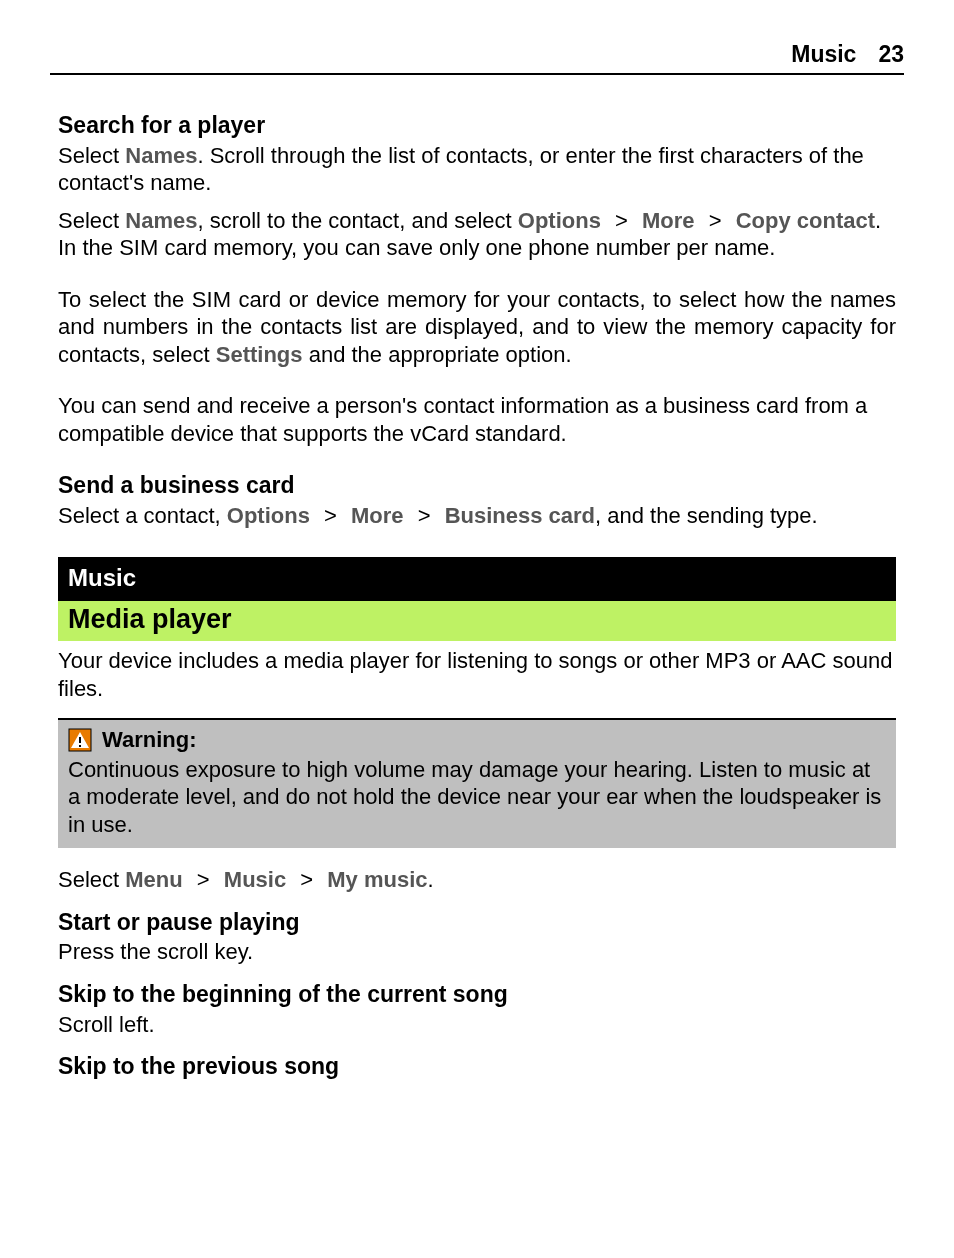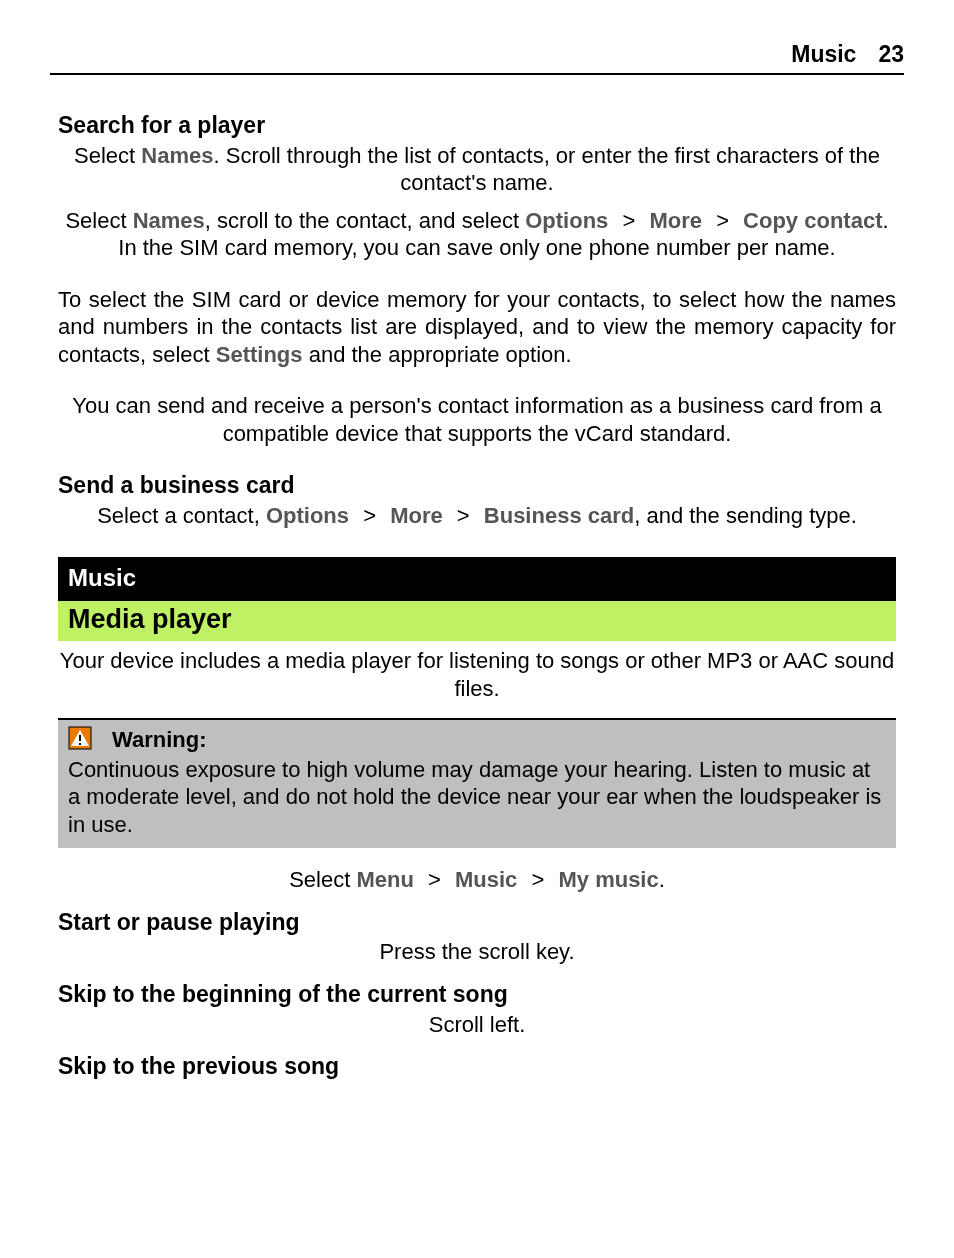--- a/index.html
+++ b/index.html
@@ -27,21 +27,21 @@
   .content { padding: 0 8px; }
   .section-head {
     font-weight: 700;
     font-size: 23px;
     margin-top: 14px;
   }
   .para {
     font-size: 22px;
     margin-top: 2px;
     margin-bottom: 10px;
-    text-align: center;
+    text-align: left;
   }
   .spaced { margin-top: 24px; margin-bottom: 24px; }
   .ui-label { font-weight: 700; color: #555; }
   .ui-sep { padding: 0 4px; }
   .chapter-bar {
     background: #000;
     color: #fff;
     font-weight: 700;
     font-size: 24px;
     padding: 6px 10px 8px 10px;
@@ -56,22 +56,22 @@
   }
   .warning-box {
     background: #bfbfbf;
     border-top: 2px solid #000;
     padding: 6px 10px 10px 10px;
     margin-top: 16px;
     margin-bottom: 18px;
   }
   .warning-head {
     display: flex;
-    align-items: flex-start;
-    gap: 20px;
+    align-items: center;
+    gap: 10px;
   }
   .warn-icon {
     display: inline-flex;
     align-items: center;
     justify-content: center;
   }
   .warn-label { font-weight: 700; }
   .warn-text { margin-top: 2px; }
   .mt { margin-top: 18px; }
 </style>

